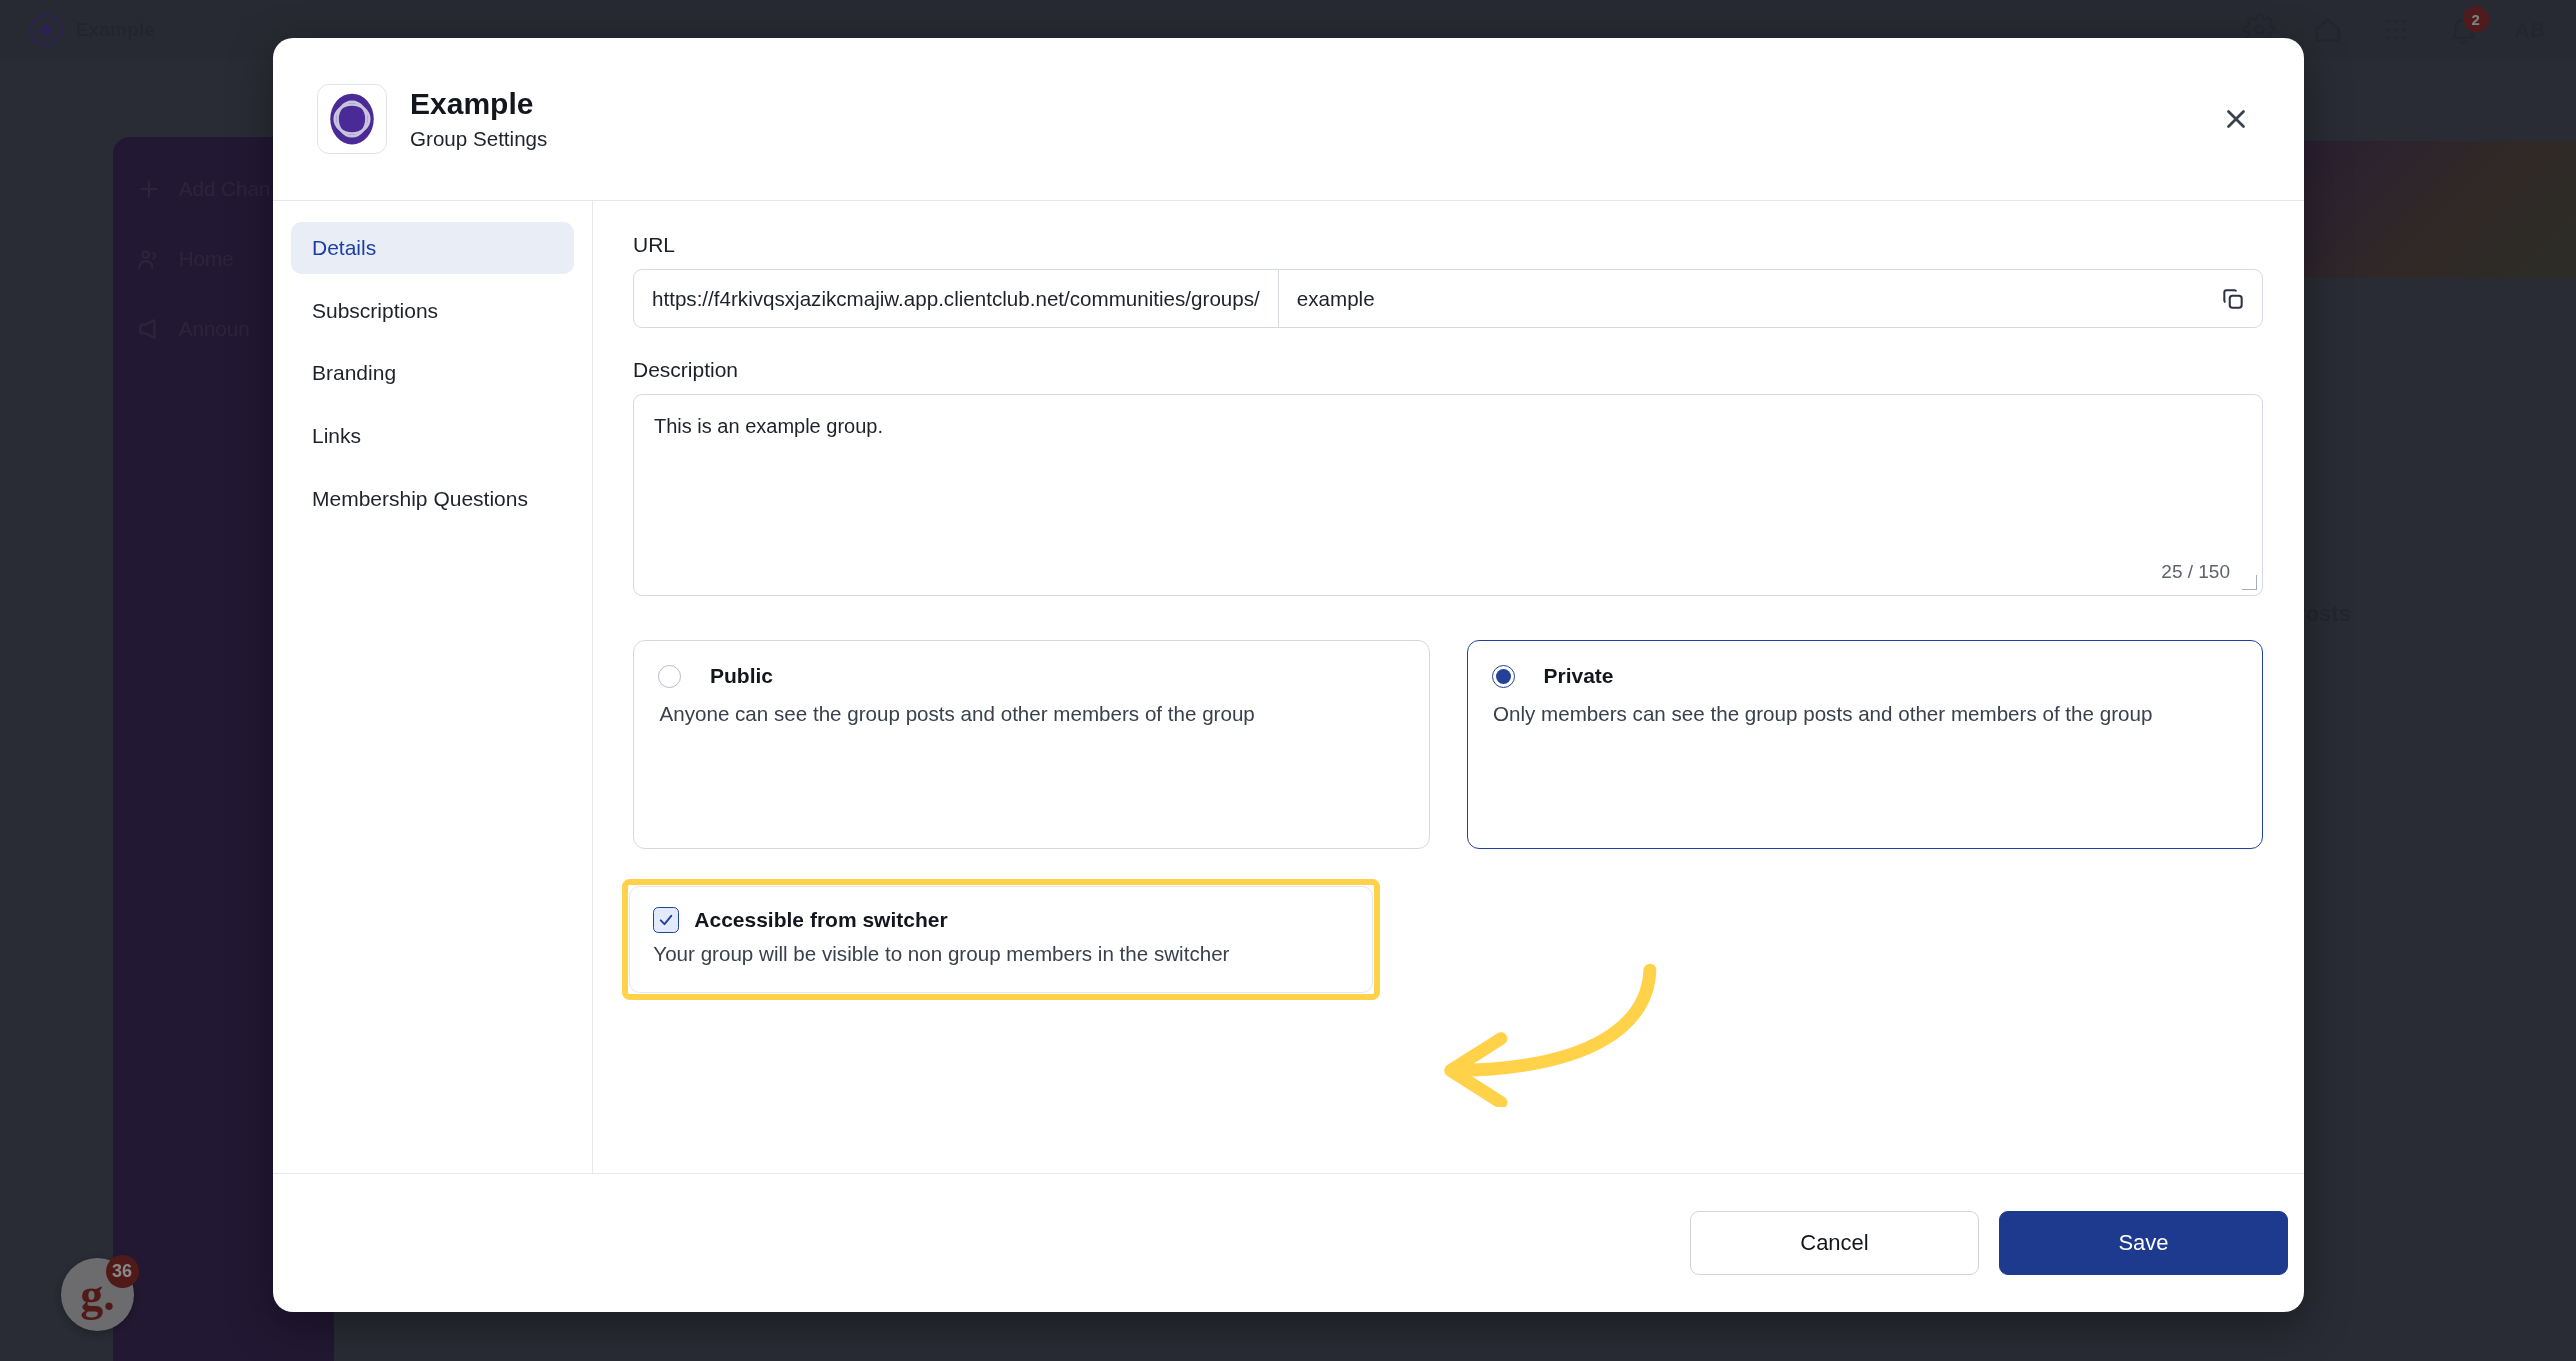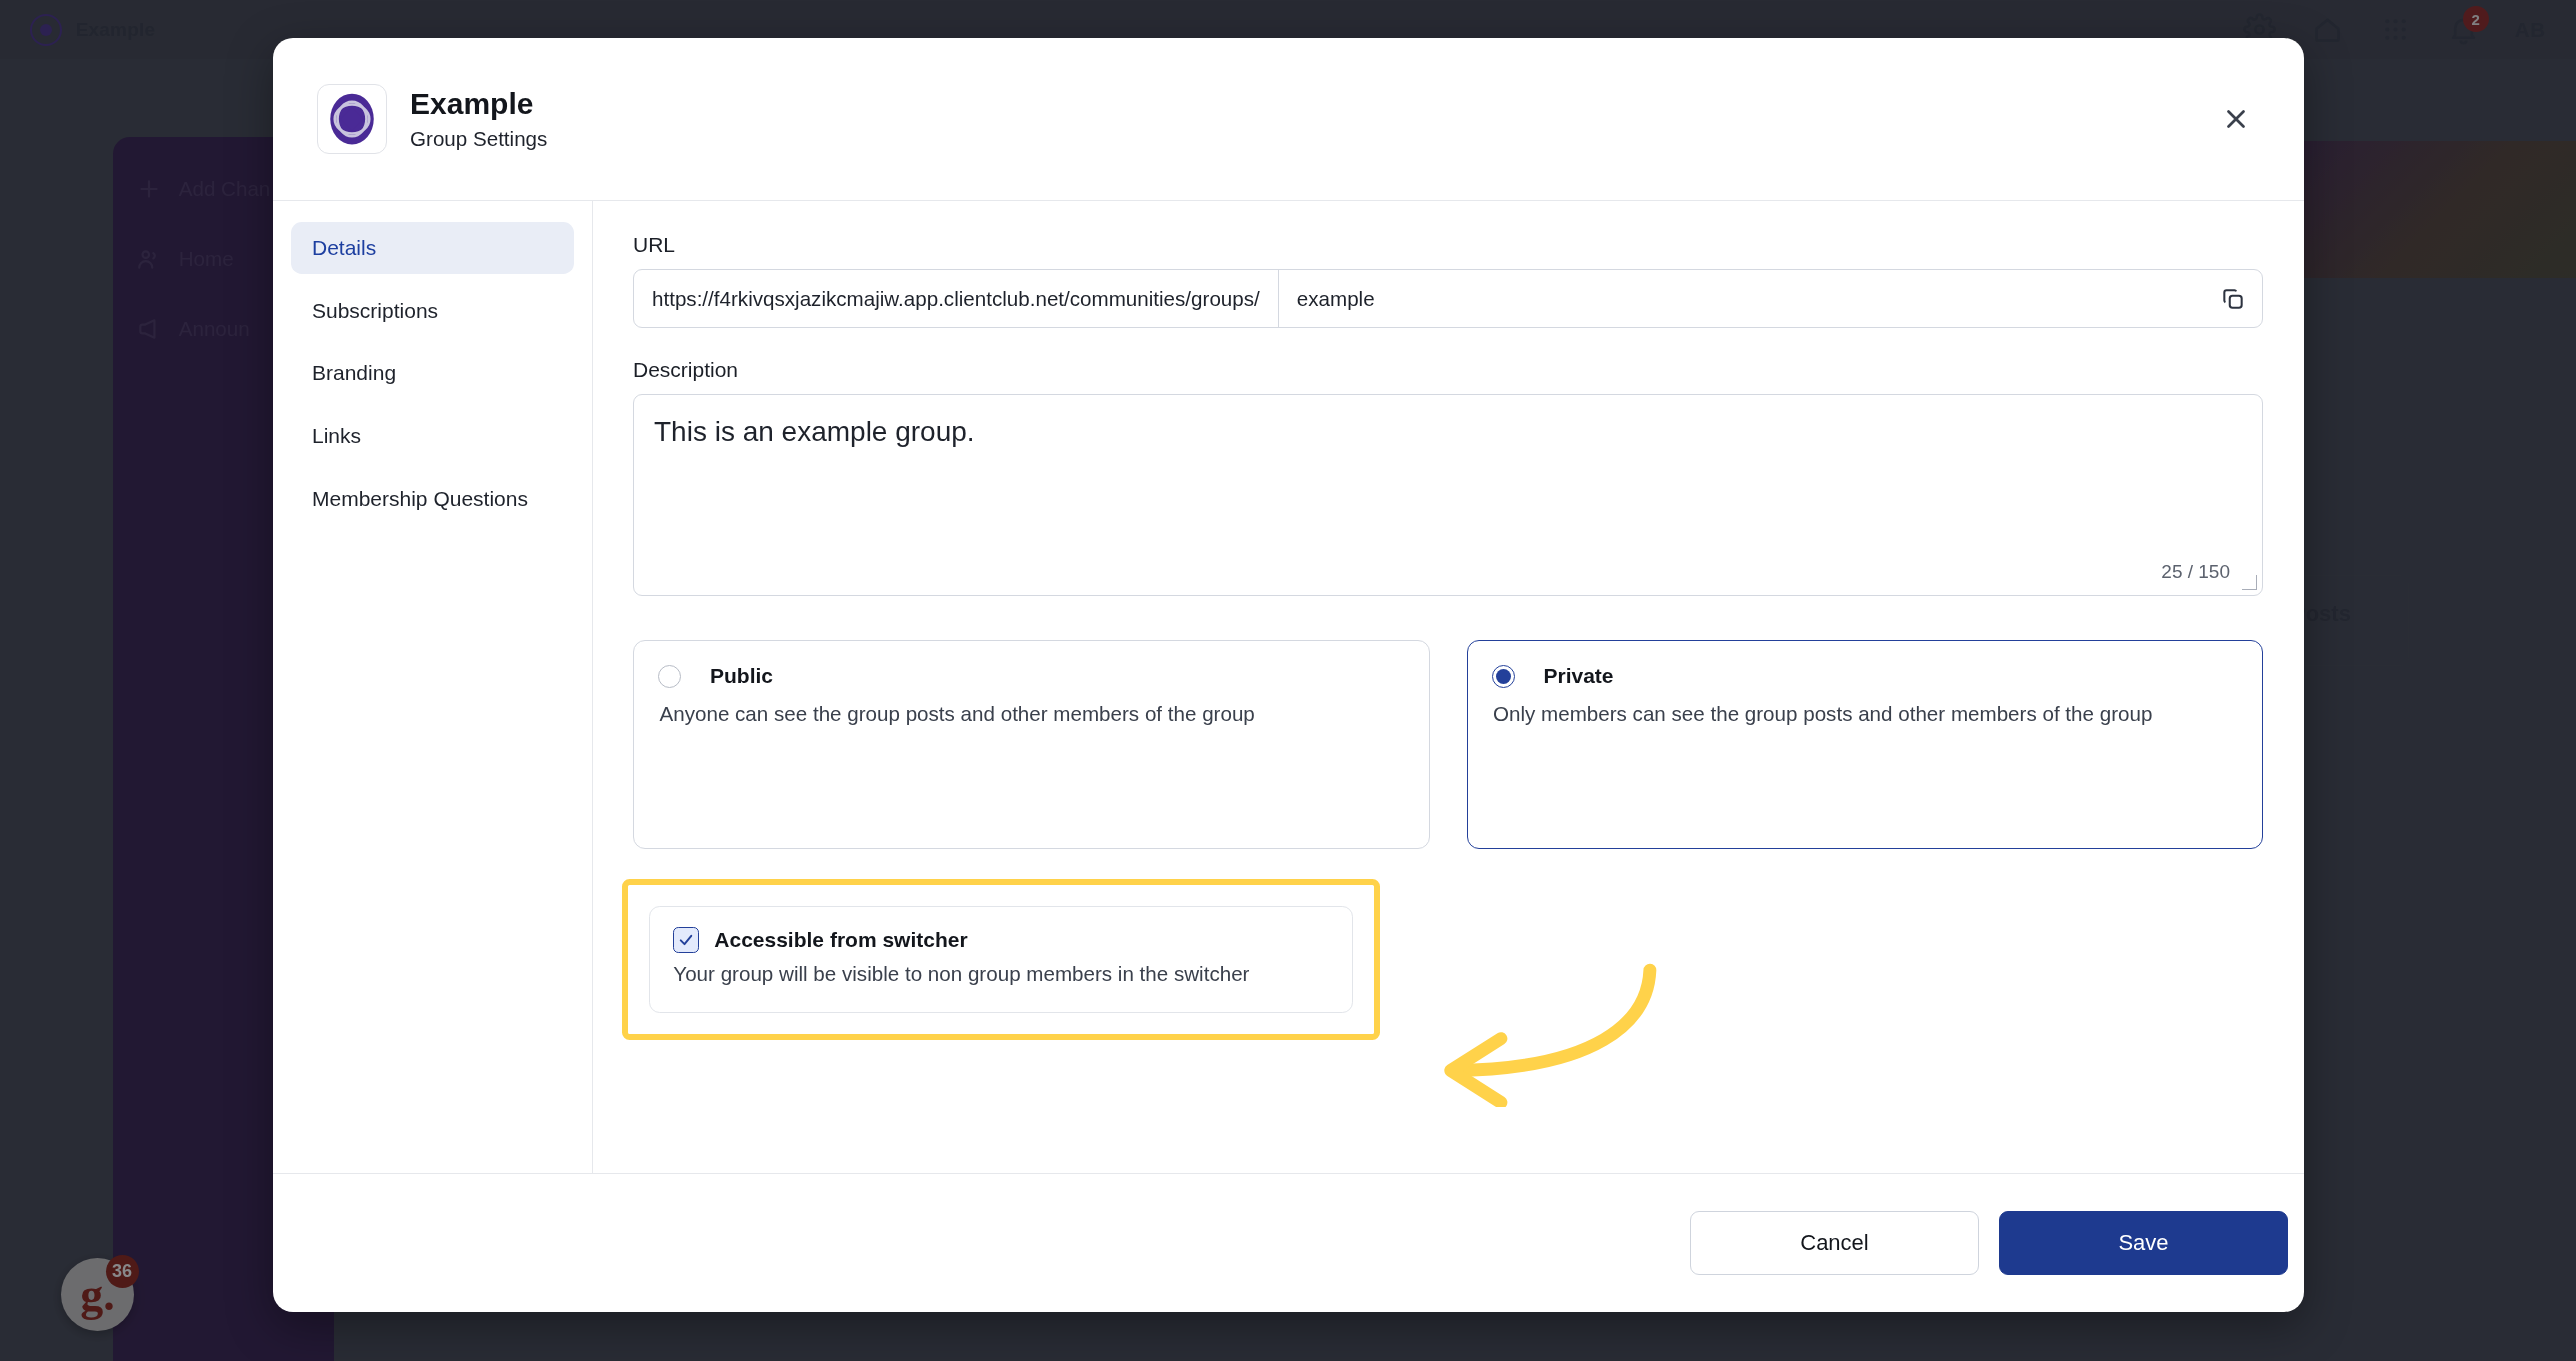--- a/index.html
+++ b/index.html
@@ -171,21 +171,21 @@
 
   .desc-block { margin-top: 30px; }
   .textarea-wrap {
     position: relative;
     border: 0.8px solid #d4d8e0; border-radius: 9px;
     height: 202px; background: #fff;
   }
   .textarea-wrap textarea {
     width: 100%; height: 100%;
     border: none; outline: none; resize: none; background: transparent;
-    padding: 16.7px 20px; font-size: 28px; color: #1e222b;
+    padding: 16.7px 20px; font-size: 20px; color: #1e222b;
     font-family: "Liberation Sans", sans-serif; line-height: 1.4;
   }
   .char-count {
     position: absolute; right: 32px; bottom: 12px;
     font-size: 19px; color: #5c626e;
   }
   .resize-grip {
     position: absolute; right: 4.6px; bottom: 4.6px; width: 15px; height: 15px;
     border-right: 1.5px solid #a8adb8; border-bottom: 1.5px solid #a8adb8;
     transform: skewX(-0deg);
@@ -213,21 +213,21 @@
   .vis-desc {
     margin-top: 10.7px; margin-left: 1.5px;
     font-size: 20.6px; color: #3a404c; line-height: 1.45;
   }
 
   
   .highlight-wrap {
     margin-top: 30px; margin-left: -10.7px;
     width: 758px;
     border: 6px solid #ffd24a; border-radius: 7.6px;
-    background: #fff; padding: 21px;
+    background: #fff; padding: 1px;
   }
   .switch-card {
     border: 0.8px solid #e2e5ea; border-radius: 10.7px;
     padding: 20px 23px 26px 23px;
   }
   .switch-head { display: flex; align-items: center; gap: 15px; }
   .checkbox {
     width: 26px; height: 26px; border-radius: 5.3px; flex: none;
     border: 1.5px solid #23409a; background: #e3eafc;
     display: flex; align-items: center; justify-content: center;

